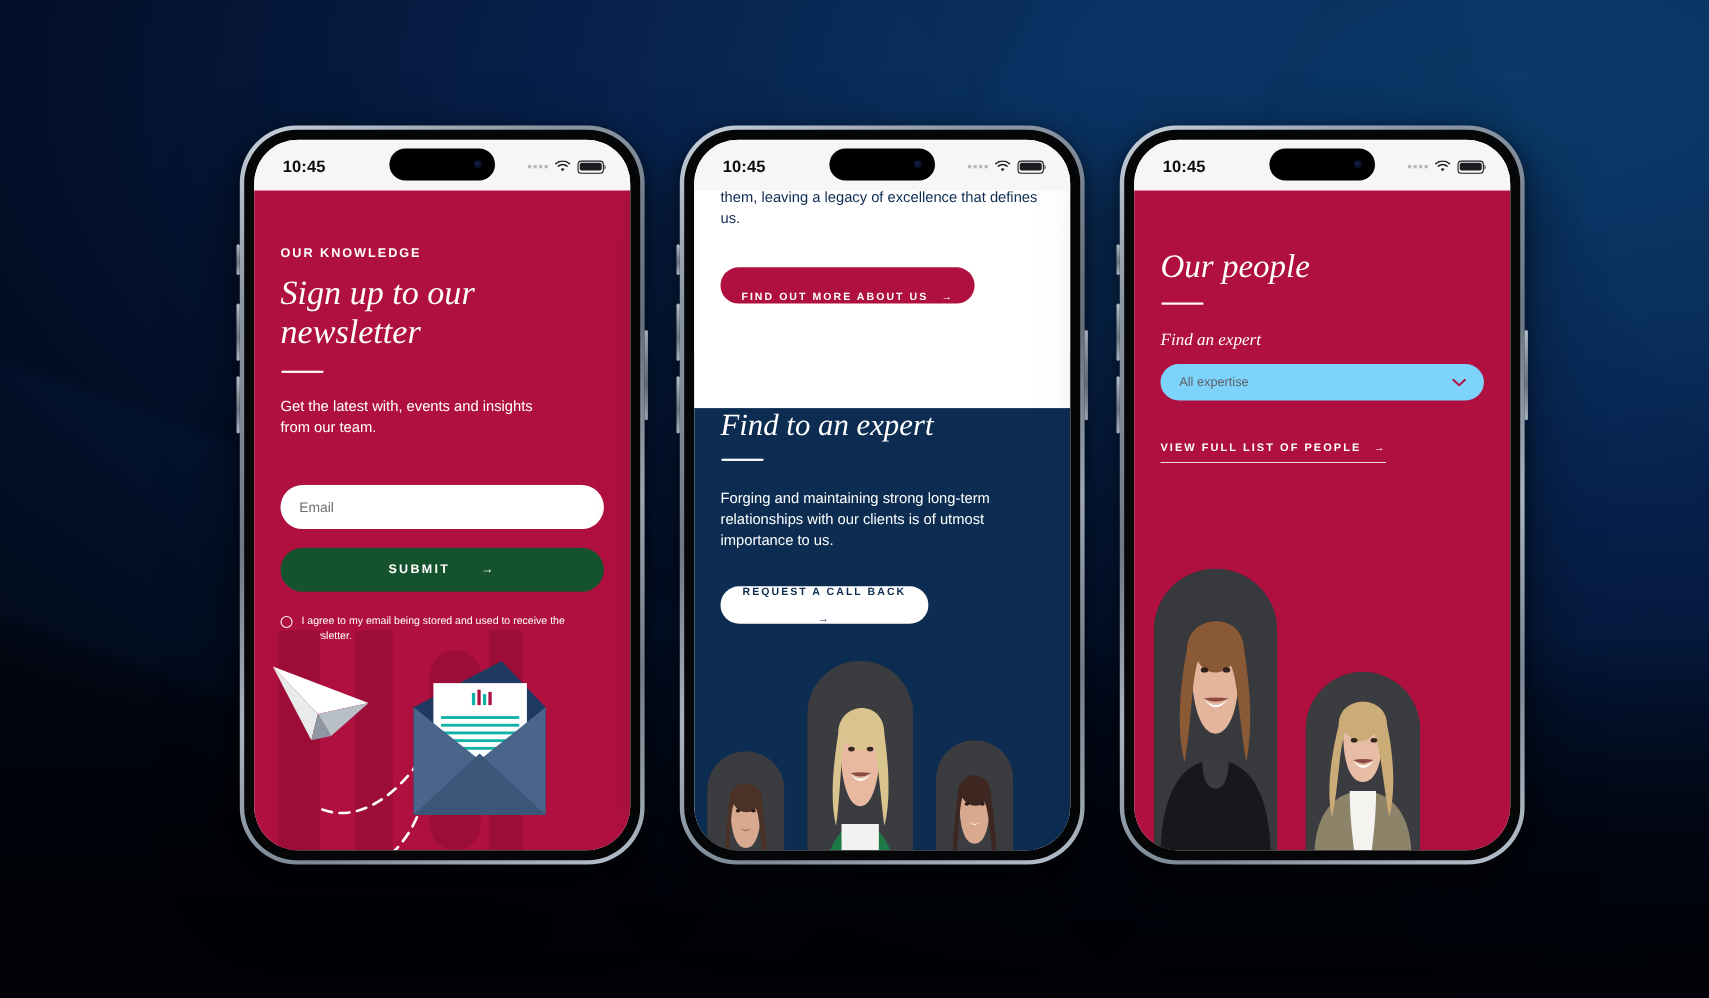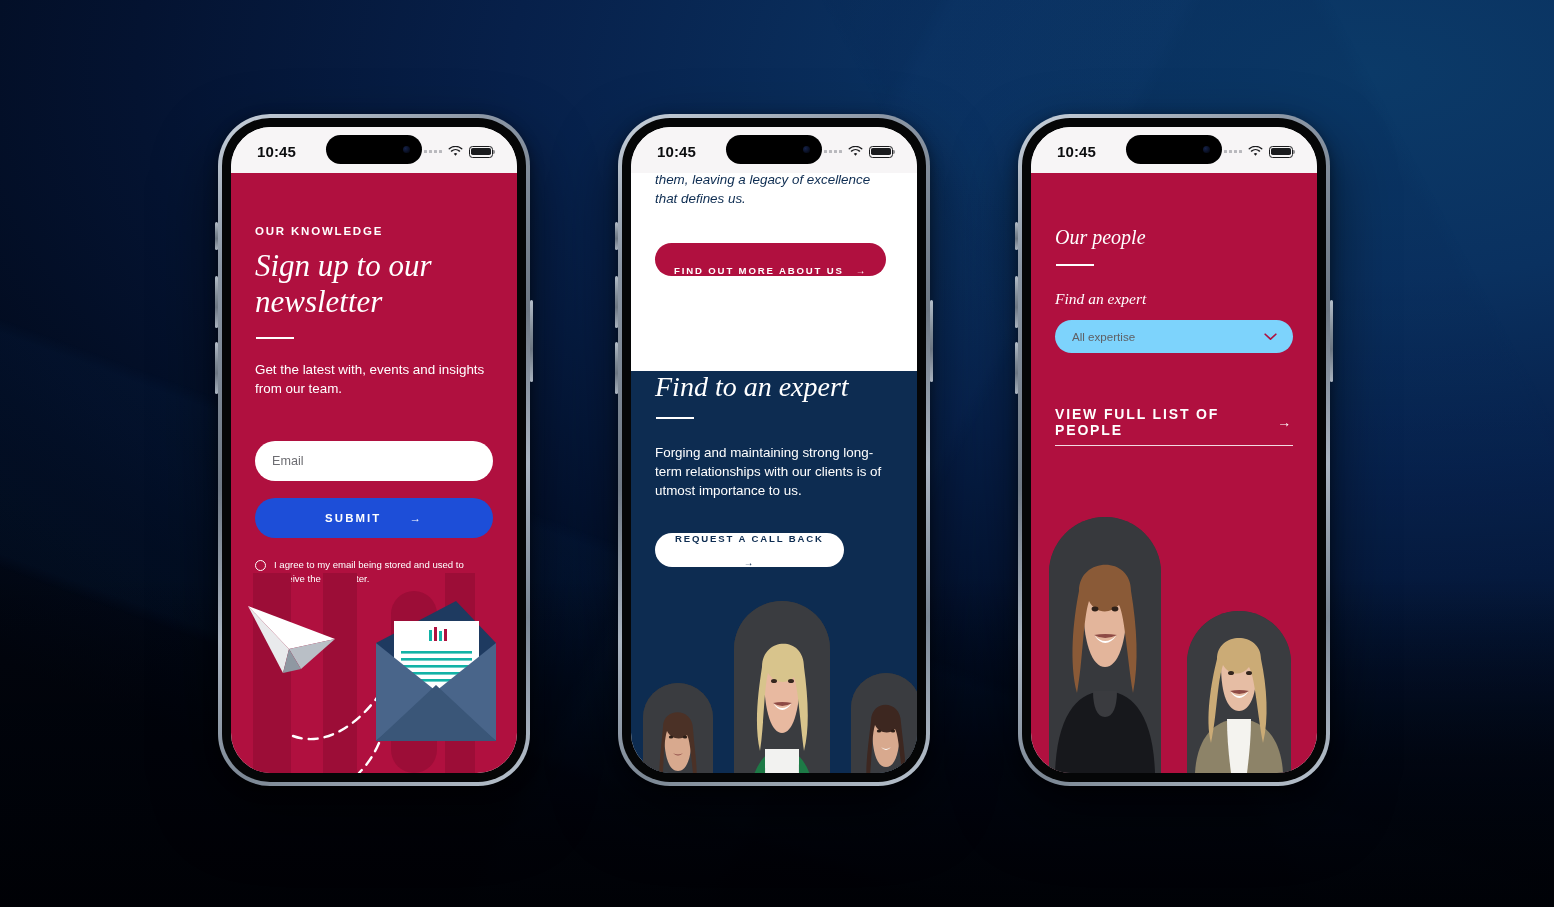--- a/index.html
+++ b/index.html
@@ -29,21 +29,21 @@
       linear-gradient(62deg, rgba(255,255,255,0) 64%, rgba(8,40,85,.30) 65%, rgba(8,40,85,.30) 88%, rgba(255,255,255,0) 89%);
   }
   .bg-dark-bottom {
     position: absolute; left: 0; right: 0; bottom: 0; height: 330px;
     background: linear-gradient(180deg, rgba(1,6,16,0) 0%, rgba(0,2,8,.72) 55%, rgba(0,1,5,.95) 100%);
   }
 
   
   .phone {
     position: absolute;
-    width: 312px; height: 672px;
+    width: 368px; height: 672px;
     border-radius: 52px;
     background: linear-gradient(150deg, #c9d2dc 0%, #8c97a5 18%, #6e7884 44%, #aab4c0 62%, #7b8794 80%, #b9c3ce 100%);
     padding: 4px;
     box-shadow: 0 28px 62px rgba(0,0,0,.55), 0 4px 14px rgba(0,0,0,.45);
   }
   .phone-inner {
     width: 100%; height: 100%;
     border-radius: 48px;
     background: #050607;
     padding: 9px;
@@ -130,38 +130,38 @@
   #p1 .eyebrow { margin-top: 52px; }
   #p1 .serif-h { font-size: 31px; line-height: 1.17; margin-top: 11px; }
   #p1 .rule { margin: 16px 0 0 1px; }
   #p1 .body-txt { margin-top: 21px; max-width: 236px; }
   .email-input {
     margin-top: 43px; height: 40px; background: #fff;
     border-radius: 22px; display: flex; align-items: center;
     padding: 0 17px; font-size: 12.6px; color: #6d6d72;
   }
   .submit-btn {
-    margin-top: 17px; height: 40px; background: #1d4ed8;
+    margin-top: 17px; height: 40px; background: #14532d;
     border-radius: 22px; display: flex; align-items: center;
     justify-content: center; gap: 28px;
     color: #fff; font-size: 11.4px; font-weight: 700; letter-spacing: 2.1px;
   }
   .consent { margin-top: 20px; display: flex; gap: 8px; align-items: flex-start; }
   .radio {
     flex: 0 0 auto; width: 11px; height: 11px; margin-top: 2px;
     border: 1.3px solid #fff; border-radius: 50%;
   }
   .consent-label { font-size: 9.6px; line-height: 1.5; color: #fff; }
   .illus { position: absolute; left: 0; right: 0; bottom: 0; height: 200px; }
 
   
   .p2-white { background: #fff; height: 148px; padding: 0 24px; position: relative; }
   .p2-cut {
     position: absolute; left: 24px; right: 24px; top: -3px;
-    font-size: 13.4px; line-height: 1.42; color: #0d2c51; font-style: italic;
+    font-size: 13.4px; line-height: 1.42; color: #0d2c51;
   }
   .findout-btn {
     position: absolute; left: 24px; top: 70px;
     height: 33px; background: #b0103f; border-radius: 18px;
     display: inline-flex; align-items: flex-end; gap: 12px;
     padding: 0 19px; color: #fff; font-size: 9.6px; font-weight: 700; letter-spacing: 1.85px;
   }
   .p2-navy { height: calc(100% - 148px); padding: 0 24px; position: relative; }
   #p2 .serif-h { font-size: 28px; margin-top: 50px; }
   #p2 .rule { margin: 14px 0 0 1px; }
@@ -171,35 +171,35 @@
     display: inline-flex; align-items: center; gap: 13px; padding: 0 20px;
     color: #0d2c51; font-size: 9.6px; font-weight: 700; letter-spacing: 1.85px; flex-direction: column;
   }
 
   
   .photos { position: absolute; left: 0; right: 0; bottom: 0; height: 230px; }
   .arch { position: absolute; bottom: 0; overflow: hidden; background: #37393d; }
 
   
   #p3 { padding: 0 24px; position: relative; }
-  #p3 .serif-h { font-size: 20px; margin-top: 53px; }
+  #p3 .serif-h { font-size: 30px; margin-top: 53px; }
   #p3 .rule { margin: 15px 0 0 1px; }
   #p3 .body-txt { margin-top: 24px; }
   .find-expert {
     font-family: "Liberation Serif", serif; font-style: italic;
     font-size: 15.5px; color: #fff; margin-top: 24px;
   }
   .select-box {
     margin-top: 12px; height: 33px; background: #7dd3fc; border-radius: 18px;
     display: flex; align-items: center; justify-content: space-between;
     padding: 0 16px 0 17px; font-size: 11.6px; color: #5f6065;
   }
   .view-link {
-    margin-top: 53px; display: inline-flex; align-items: center; gap: 11px;
-    color: #fff; font-size: 14px; font-weight: 700; letter-spacing: 1.85px;
+    margin-top: 38px; display: inline-flex; align-items: center; gap: 11px;
+    color: #fff; font-size: 10px; font-weight: 700; letter-spacing: 1.85px;
     border-bottom: 1.4px solid rgba(255,255,255,.85); padding-bottom: 7px;
   }
   .arrow { display: inline-block; }
 </style>
 </head>
 <body>
 
 <div class="bg">
   <div class="bg-facet"></div>
   <div class="bg-dark-bottom"></div>

